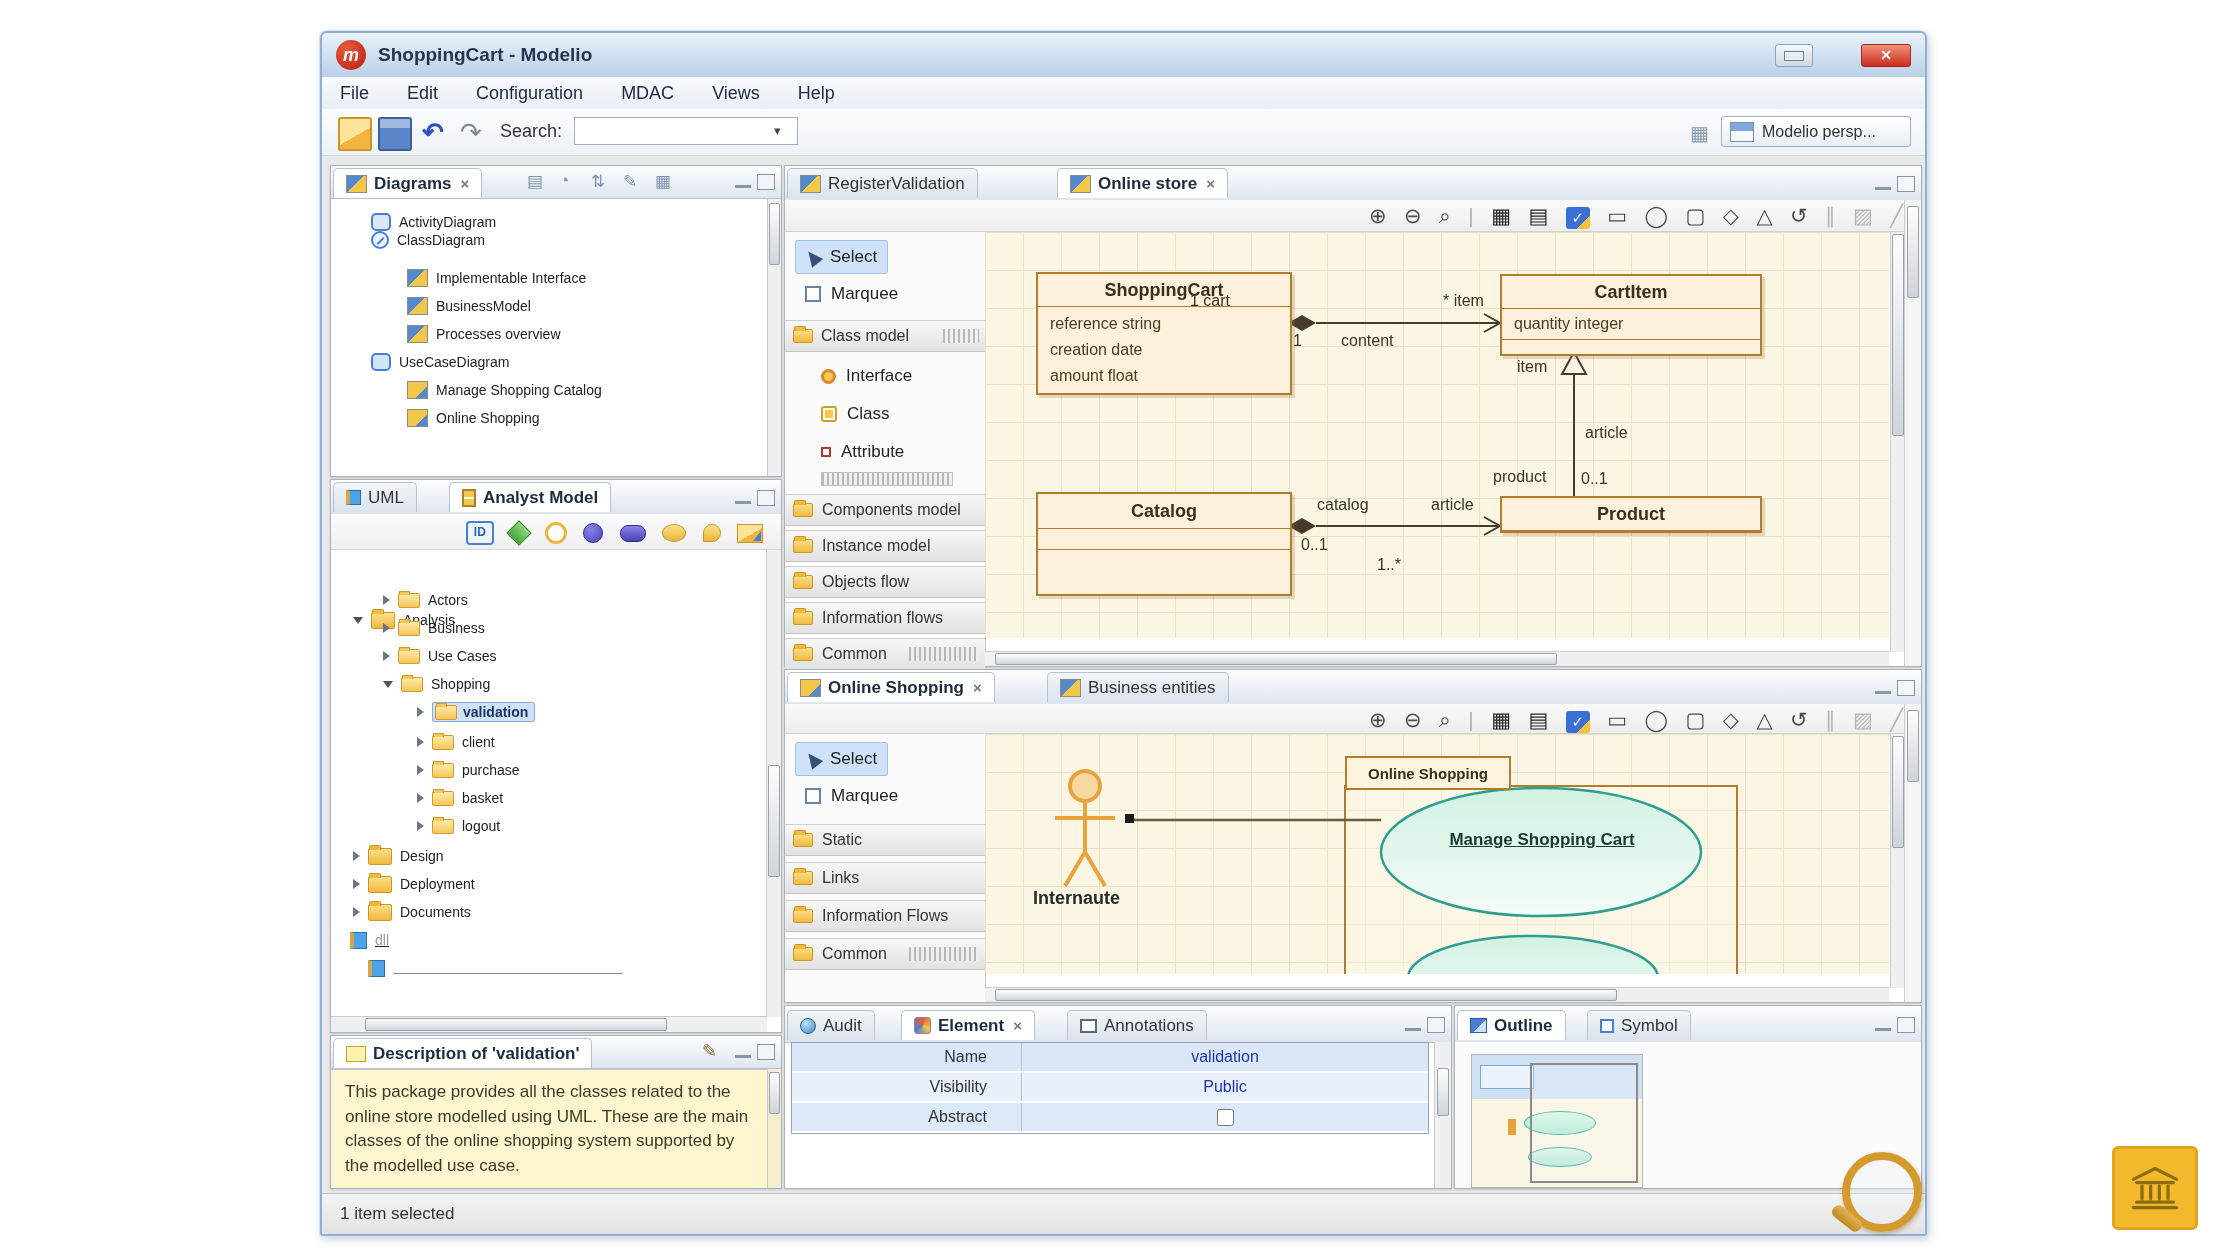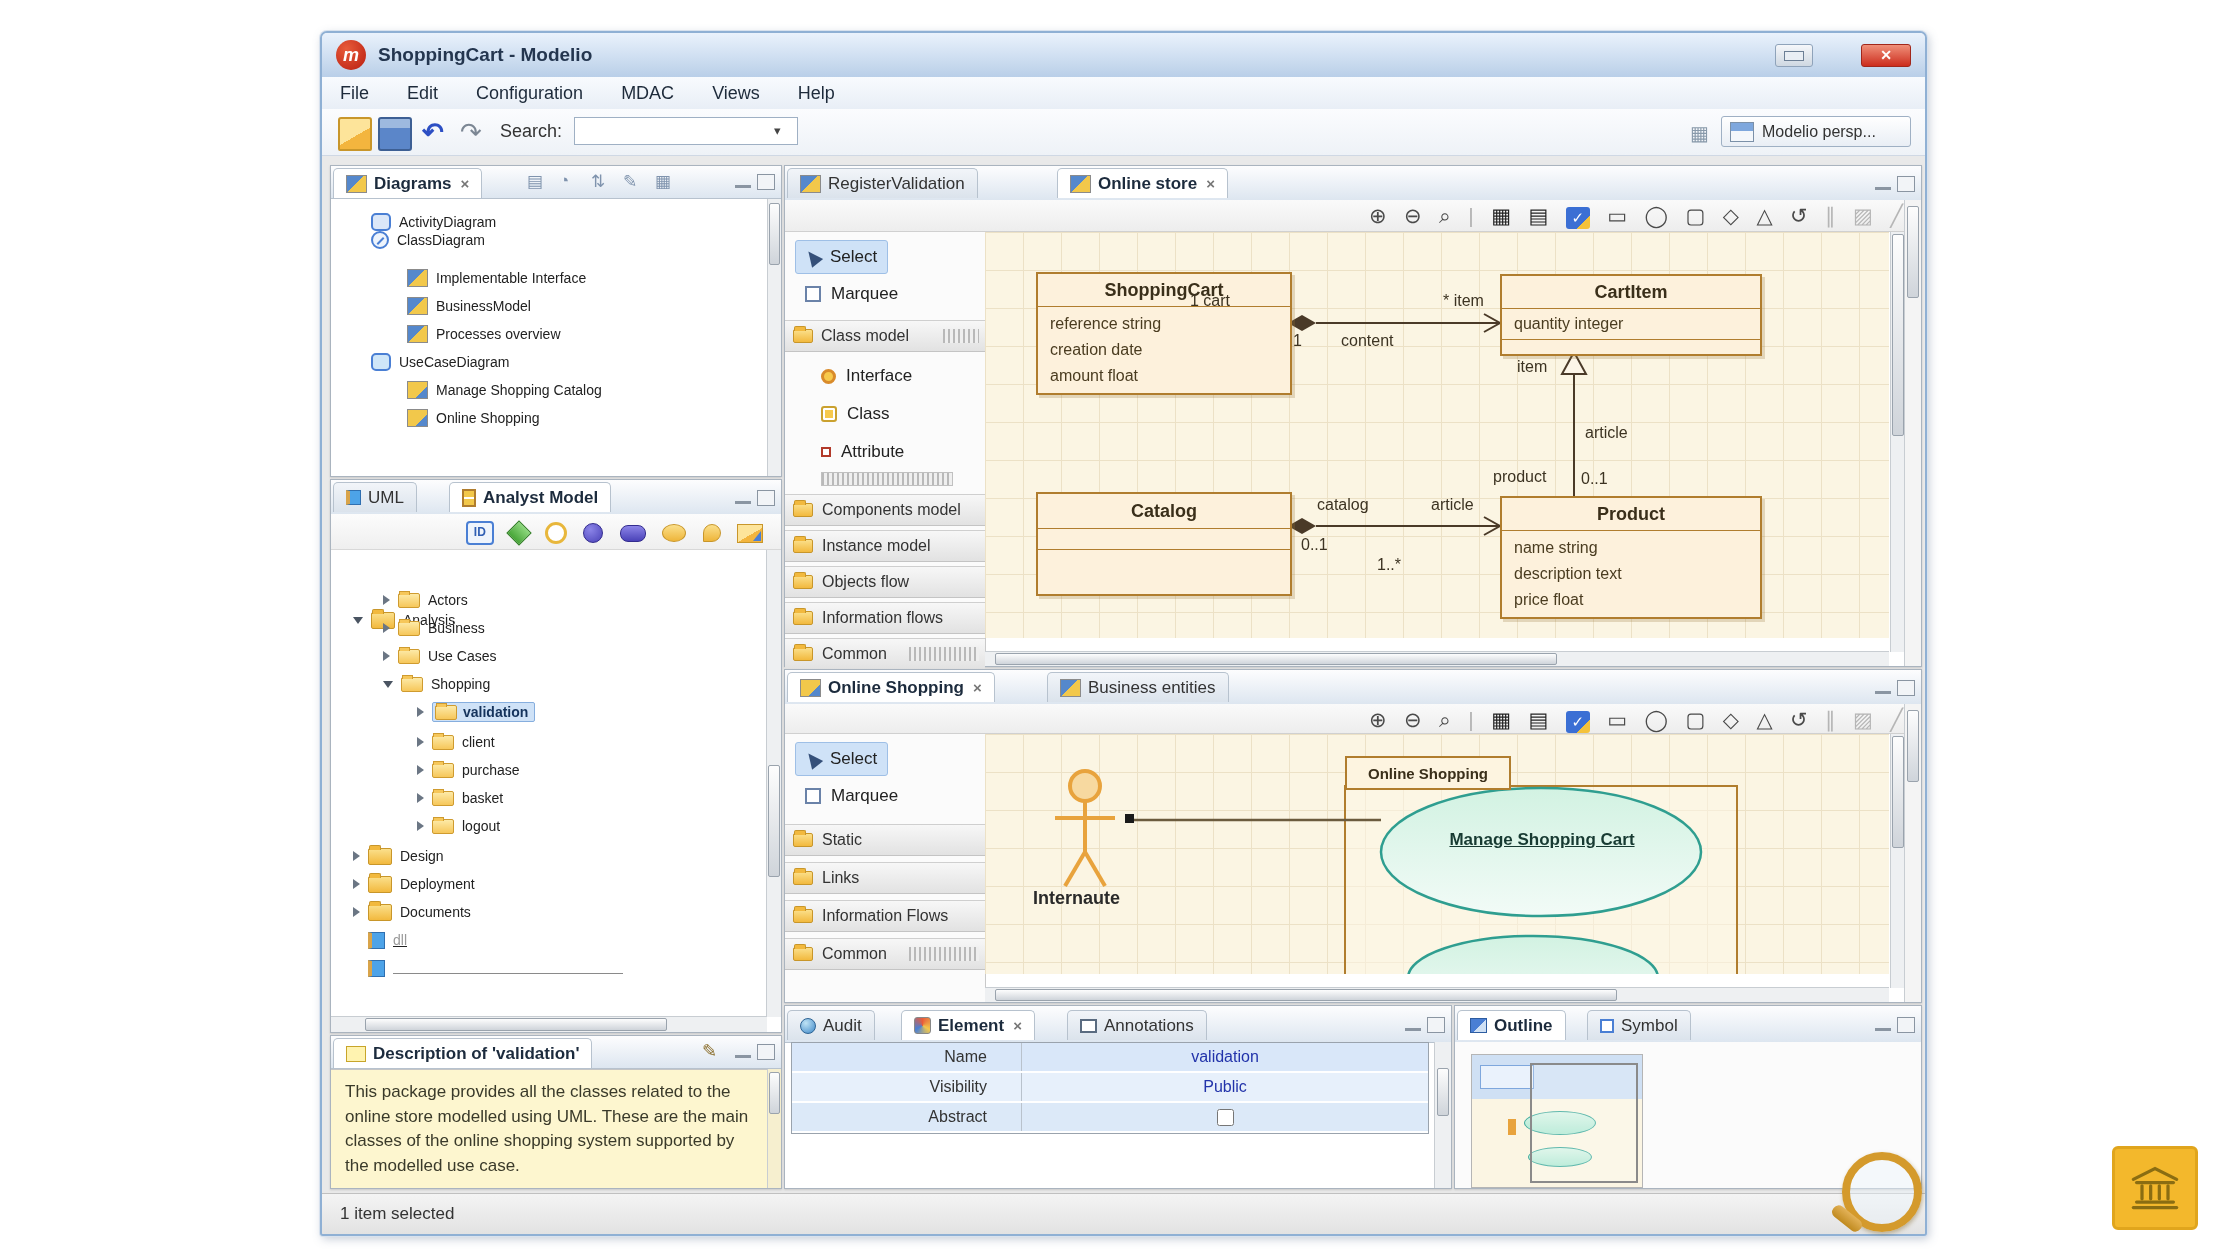--- a/index.html
+++ b/index.html
@@ -293,21 +293,21 @@
     <div class="trow" style="left:22px;top:390px;">
         <span class="exp closed"></span>
         <span class="ic ic-folder"></span>
         <span>Deployment</span>
       </div>
     <div class="trow" style="left:22px;top:418px;">
         <span class="exp closed"></span>
         <span class="ic ic-folder"></span>
         <span>Documents</span>
       </div>
-    <div class="trow" style="left:22px;top:446px;text-decoration:underline;">
+    <div class="trow" style="left:4px;top:446px;text-decoration:underline;">
         <span class="exp closed" style="visibility:hidden"></span>
         <span class="ic ic-part"></span>
         <span style="color:#9a9a9a">dll</span>
       </div>
     <div class="trow" style="left:22px;top:474px;">
         <span class="exp closed" style="visibility:hidden"></span>
         <span class="ic ic-part"></span>
         <span style="display:inline-block;width:230px;border-top:1px solid #8a8a8a;margin-top:10px;"></span>
       </div>
     <div class="sbv" style="right:0;top:70px;width:14px;bottom:15px;">
@@ -451,25 +451,20 @@
       </div>
 
       <div class="uml-class" style="left:51px;top:260px;width:252px;height:100px;">
         <div class="cname" style="height:34px">Catalog</div>
         <div class="ccomp" style="height:20px;border-top:none;"></div>
         <div class="ccomp" style="height:44px"></div>
       </div>
 
       <div class="uml-class" style="left:515px;top:264px;width:258px;">
         <div class="cname" style="height:32px">Product</div>
-        <div class="cattrs">
-          <div>name string</div>
-          <div>description text</div>
-          <div>price float</div>
-        </div>
       </div>
 
       <div class="dlabel" style="left:205px;top:60px;">1 cart</div>
       <div class="dlabel" style="left:458px;top:60px;">* item</div>
       <div class="dlabel" style="left:308px;top:100px;">1</div>
       <div class="dlabel" style="left:356px;top:100px;">content</div>
       <div class="dlabel" style="left:532px;top:126px;">item</div>
       <div class="dlabel" style="left:600px;top:192px;">article</div>
       <div class="dlabel" style="left:508px;top:236px;">product</div>
       <div class="dlabel" style="left:596px;top:238px;">0..1</div>

